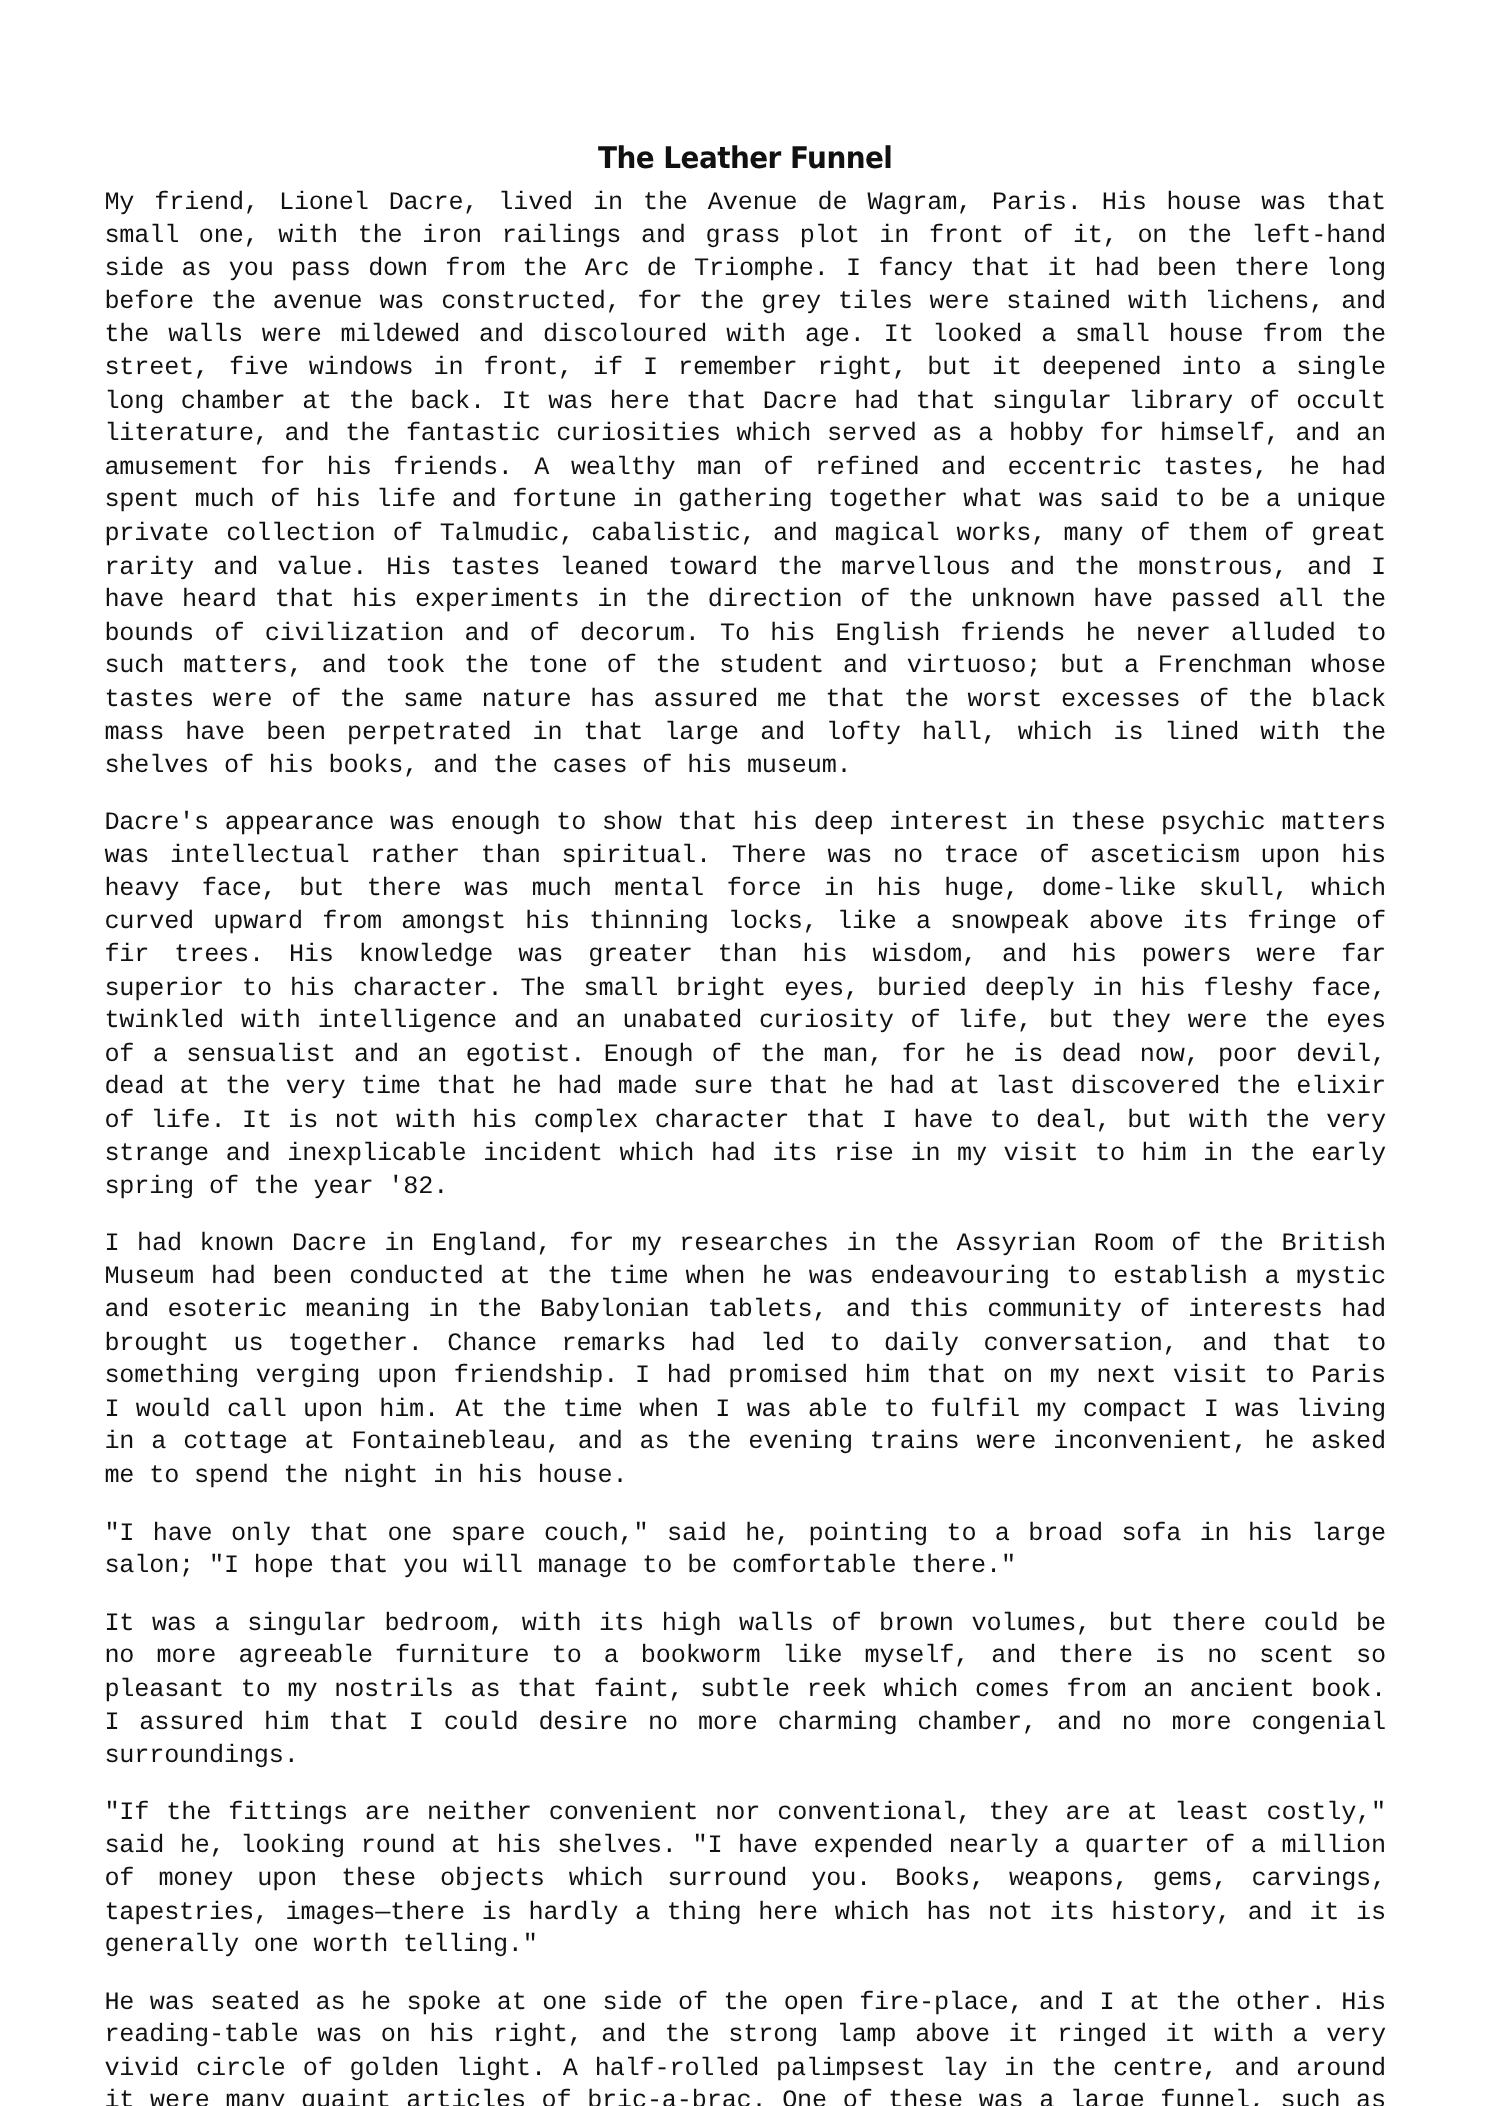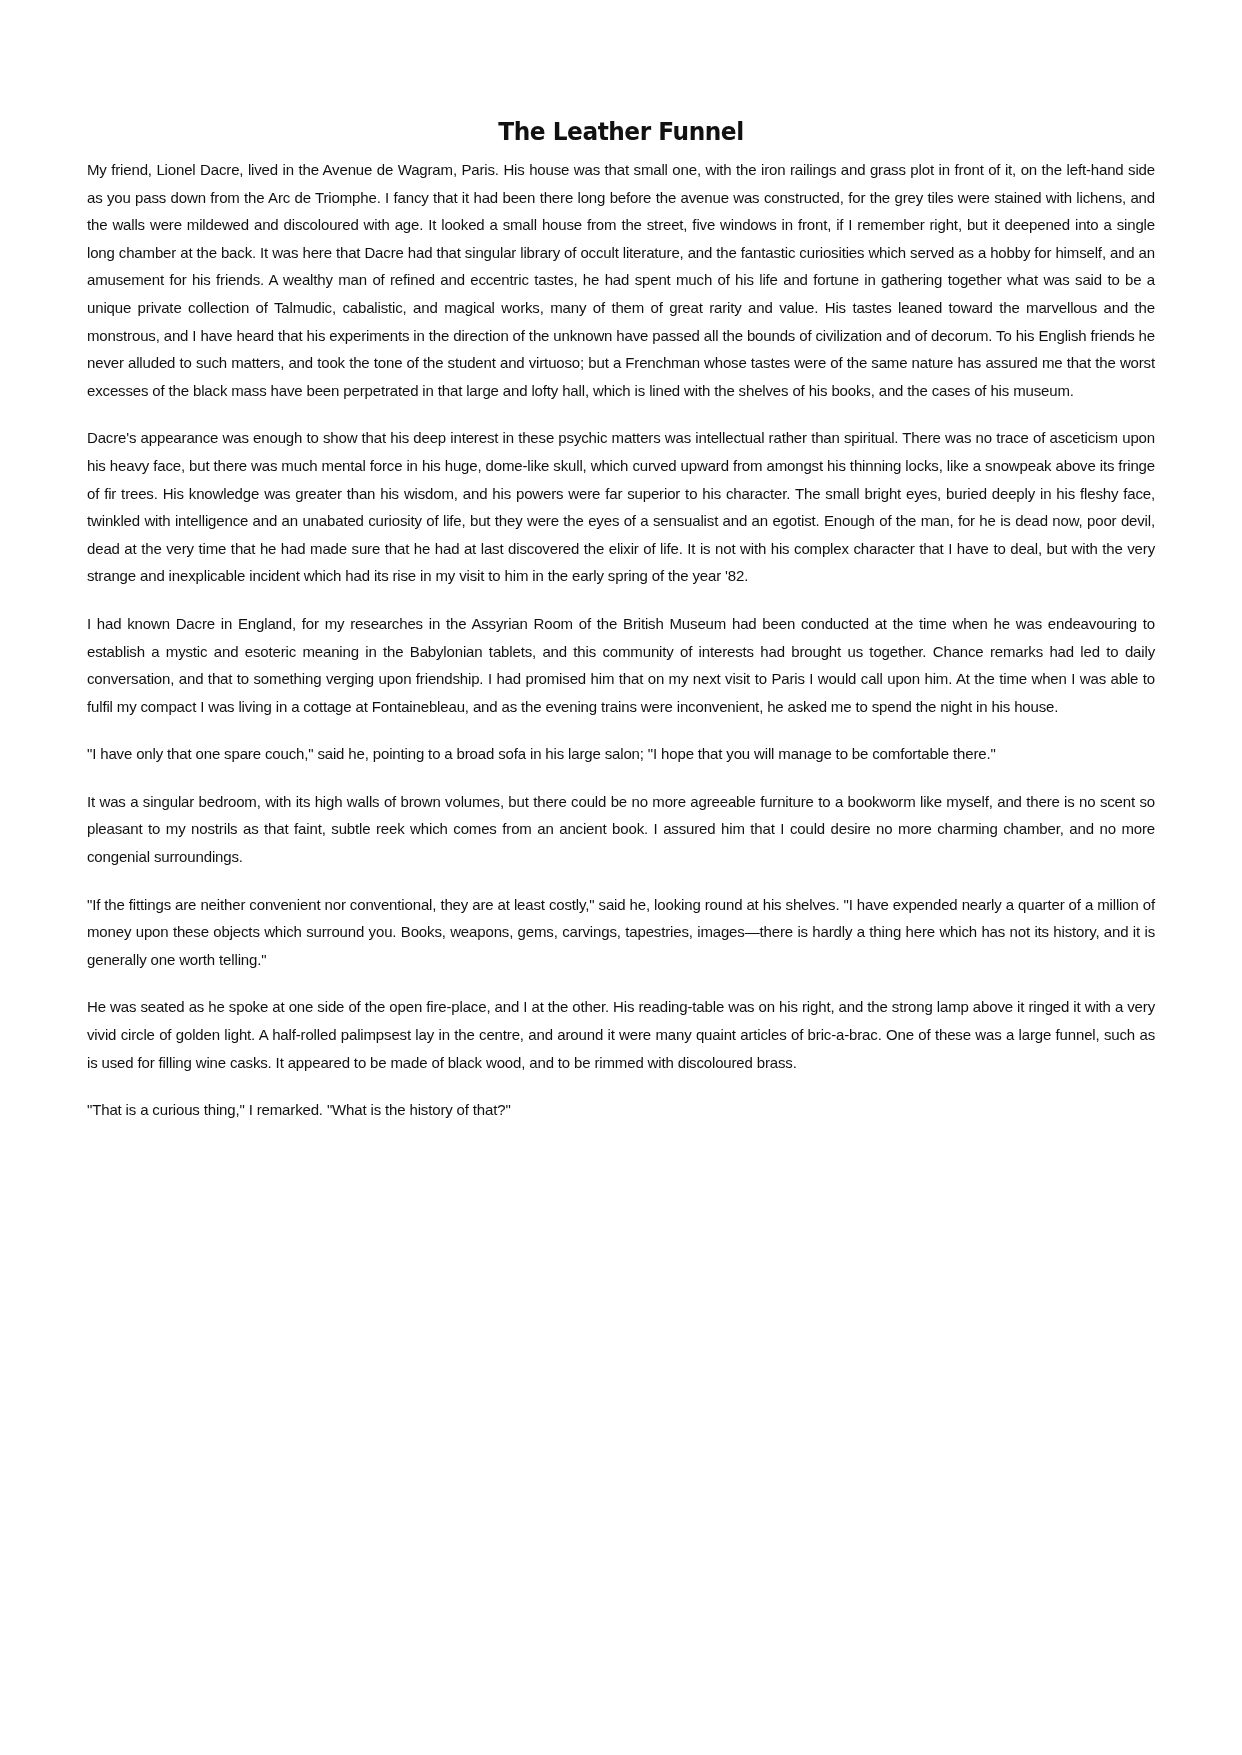--- a/index.html
+++ b/index.html
@@ -24,22 +24,22 @@
       font-family: "DejaVu Sans", sans-serif;
       font-weight: bold;
       font-size: 25px;
       text-align: center;
       margin: 0 0 8px 0;
       line-height: 32px;
       letter-spacing: -0.5px;
       transform: scaleX(0.93);
     }
     .para {
-      font-family: Liberation Sans, sans-serif;
-      font-size: 15px;
+      font-family: Liberation Mono, monospace;
+      font-size: 21px;
       line-height: 27.6px;
       text-align: justify;
       margin: 0 0 20px 0;
       letter-spacing: -0.15px;
     }
   </style>
 </head>
 <body>
 
 <div class="page">

